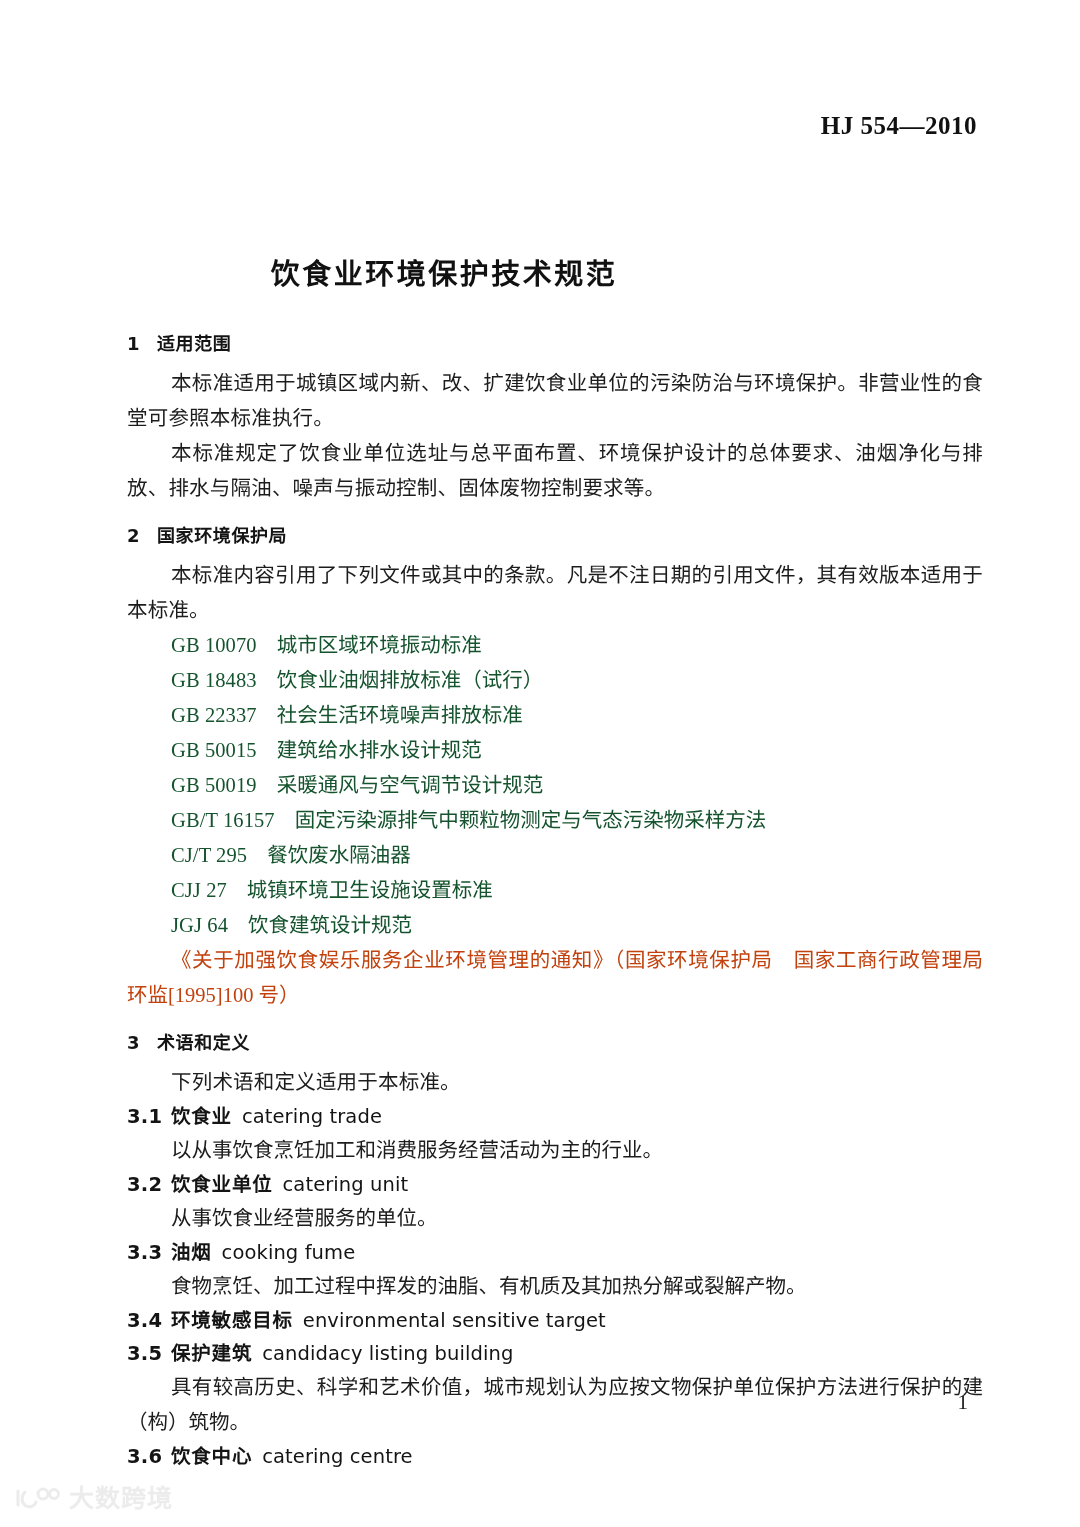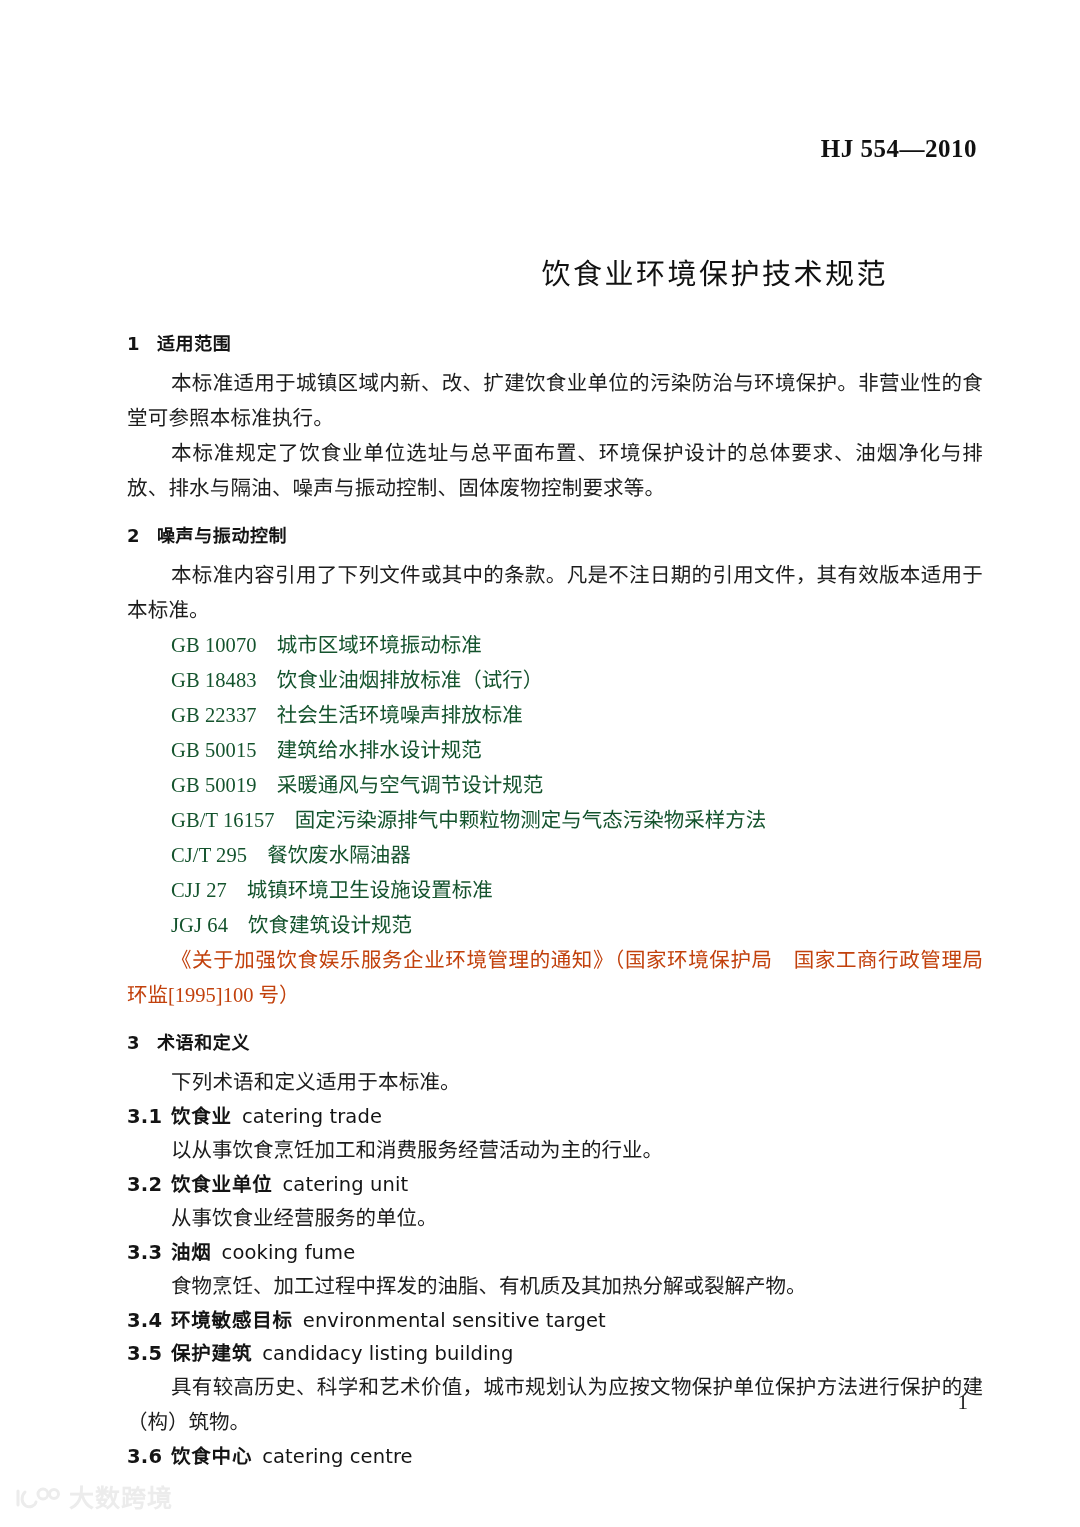--- a/index.html
+++ b/index.html
@@ -14,39 +14,39 @@
     height: 1527px;
     background: #ffffff;
     overflow: hidden;
     font-family: "Liberation Serif", "DejaVu Serif", serif;
     color: #1a1a1a;
   }
 
   
   .doc-number {
     position: absolute;
-    top: 135px;
+    top: 112px;
     right: 103px;
     font-family: "Liberation Serif", "DejaVu Serif", serif;
     font-weight: 700;
     font-size: 25px;
     letter-spacing: 0.5px;
     color: #111111;
     white-space: nowrap;
   }
 
   
   .doc-title {
     position: absolute;
     top: 231px;
     left: 0;
     width: 888px;
-    text-align: right;
-    font-family: "DejaVu Sans", "Liberation Sans", sans-serif;
-    font-weight: 400;
+    text-align: center;
+    font-family: "DejaVu Sans", "Liberation Sans", sans-serif;
+    font-weight: 700;
     font-size: 29px;
     letter-spacing: 2.5px;
     color: #111111;
   }
 
   
   .content {
     position: absolute;
     top: 330px;
     left: 127px;
@@ -201,21 +201,21 @@
 
     <h2 class="sec-head">
       <span class="num">1</span><span>适用范围</span>
     </h2>
     <p class="para">本标准适用于城镇区域内新、改、扩建饮食业单位的污染防治与环境保护。非营业性的食堂可参照本标准执行。</p>
     <p class="para">本标准规定了饮食业单位选址与总平面布置、环境保护设计的总体要求、油烟净化与排放、排水与隔油、噪声与振动控制、固体废物控制要求等。</p>
 
     <div class="gap-md"></div>
 
     <h2 class="sec-head">
-      <span class="num">2</span><span>噪声与振动控制</span>
+      <span class="num">2</span><span>国家环境保护局</span>
     </h2>
     <p class="para">本标准内容引用了下列文件或其中的条款。凡是不注日期的引用文件，其有效版本适用于本标准。</p>
 
     <ul class="ref-list">
       <li><span class="ref-code">GB 10070</span><span class="ref-name">城市区域环境振动标准</span></li>
       <li><span class="ref-code">GB 18483</span><span class="ref-name">饮食业油烟排放标准（试行）</span></li>
       <li><span class="ref-code">GB 22337</span><span class="ref-name">社会生活环境噪声排放标准</span></li>
       <li><span class="ref-code">GB 50015</span><span class="ref-name">建筑给水排水设计规范</span></li>
       <li><span class="ref-code">GB 50019</span><span class="ref-name">采暖通风与空气调节设计规范</span></li>
       <li><span class="ref-code">GB/T 16157</span><span class="ref-name">固定污染源排气中颗粒物测定与气态污染物采样方法</span></li>

